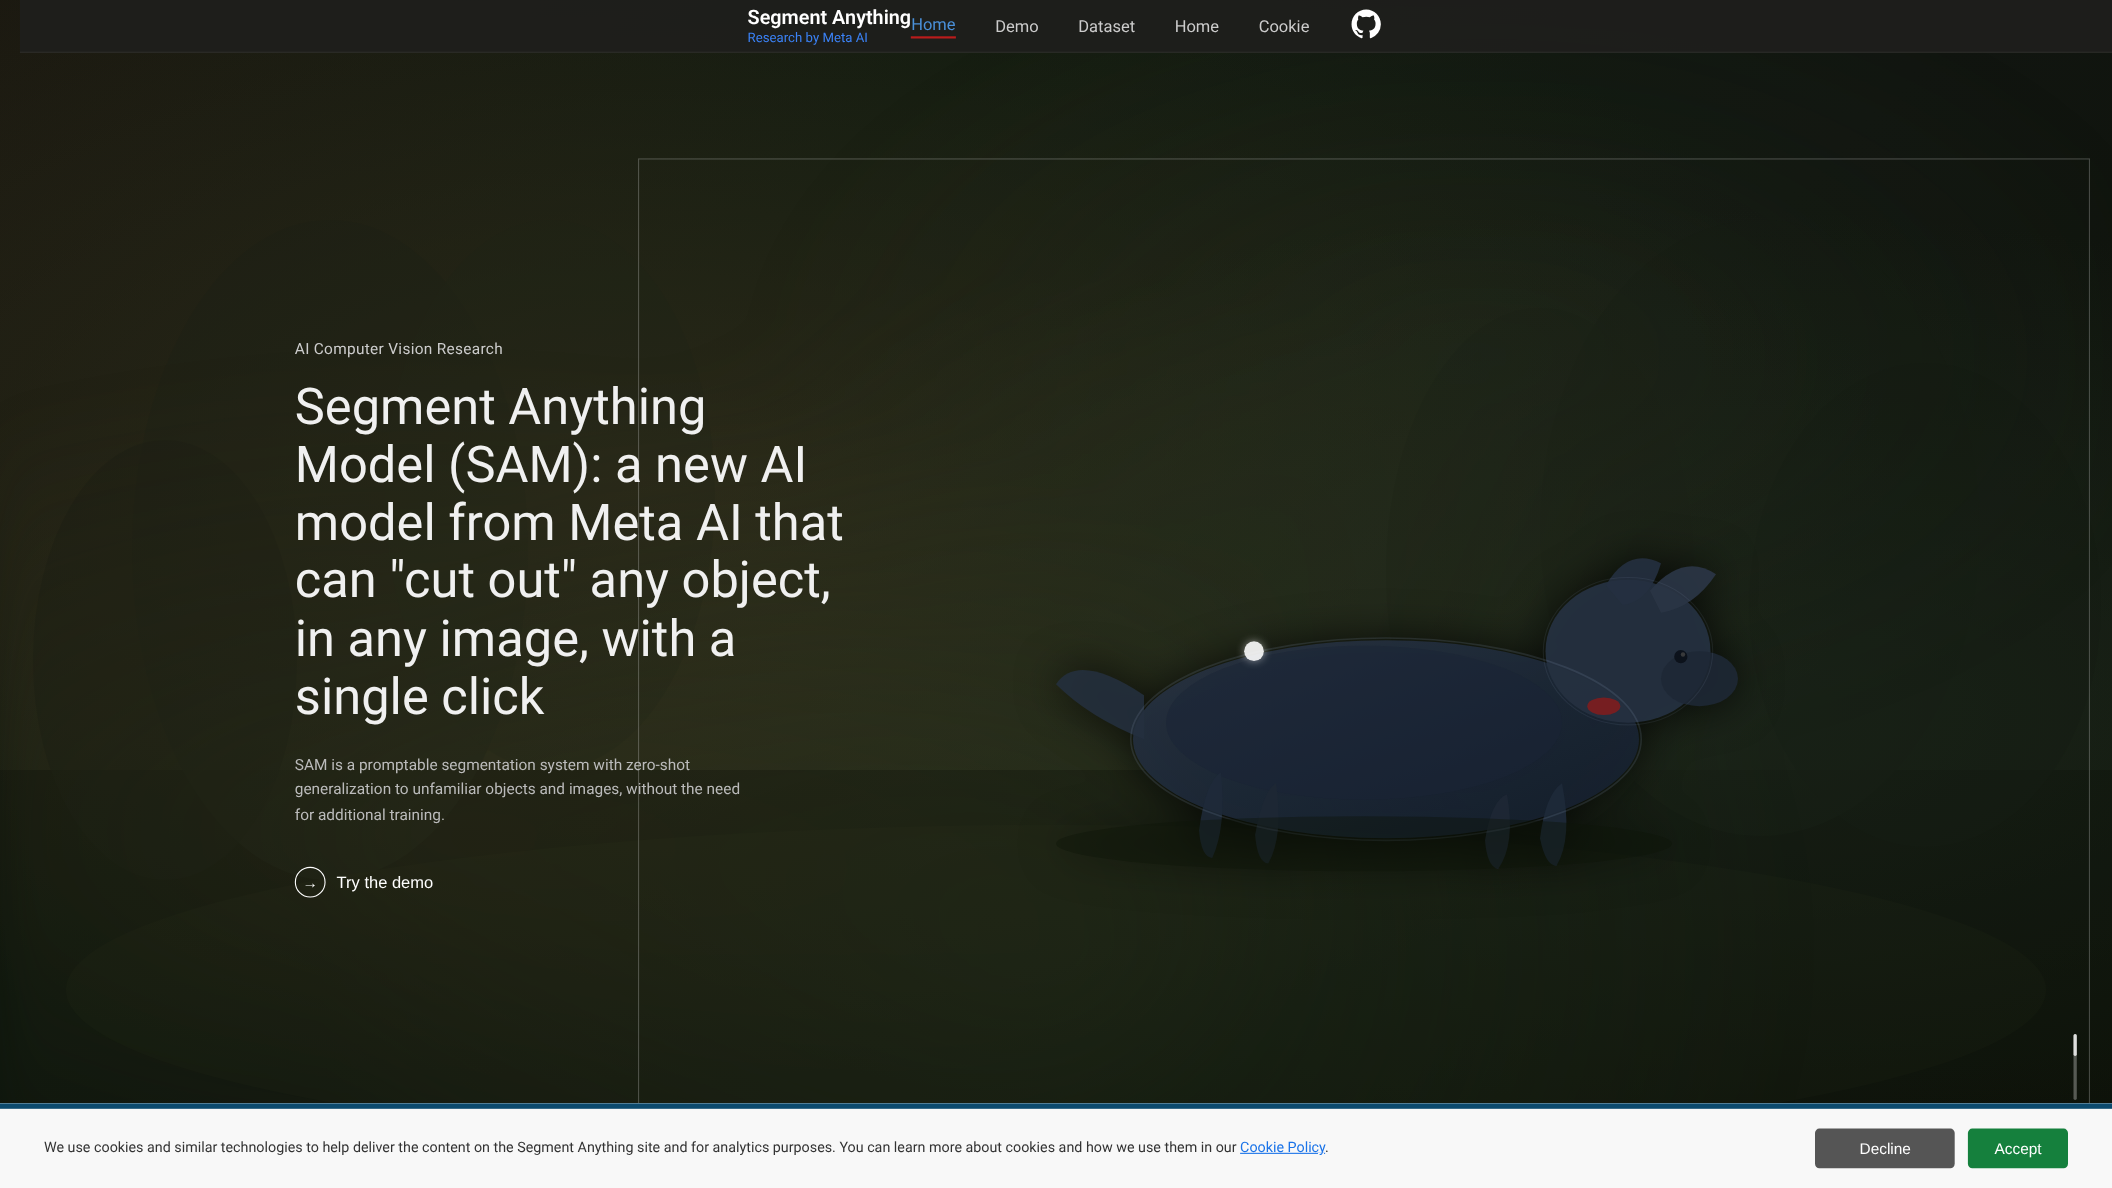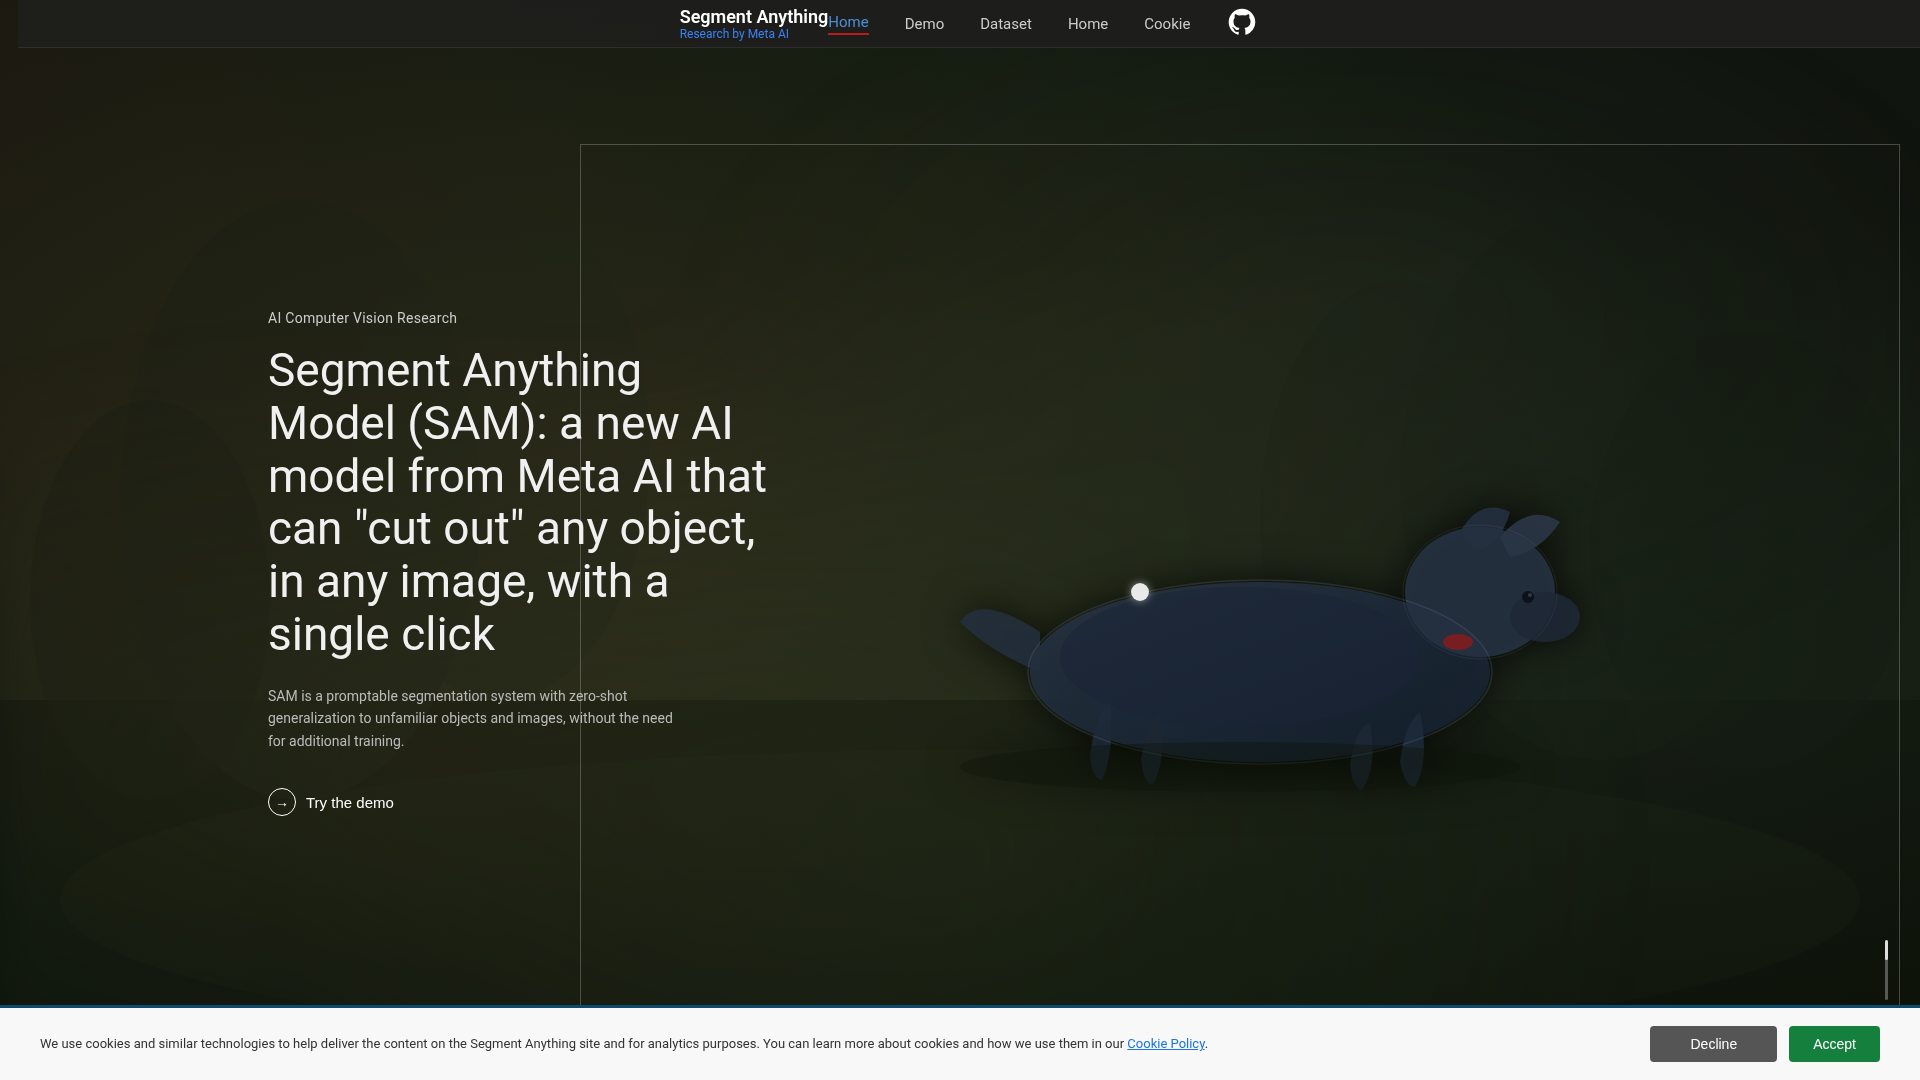--- a/index.html
+++ b/index.html
@@ -225,21 +225,21 @@
       position: fixed;
       bottom: 0;
       left: 0;
       right: 0;
       background: #f8f8f8;
       padding: 18px 40px;
       display: flex;
       align-items: center;
       justify-content: space-between;
       z-index: 200;
-      border-top: 3px solid #0c4a6e;
+      border-top: 5px solid #0c4a6e;
       min-height: 64px;
     }
 
     .cookie-text {
       font-size: 13px;
       color: #333333;
       max-width: 1500px;
       line-height: 1.5;
     }
 

